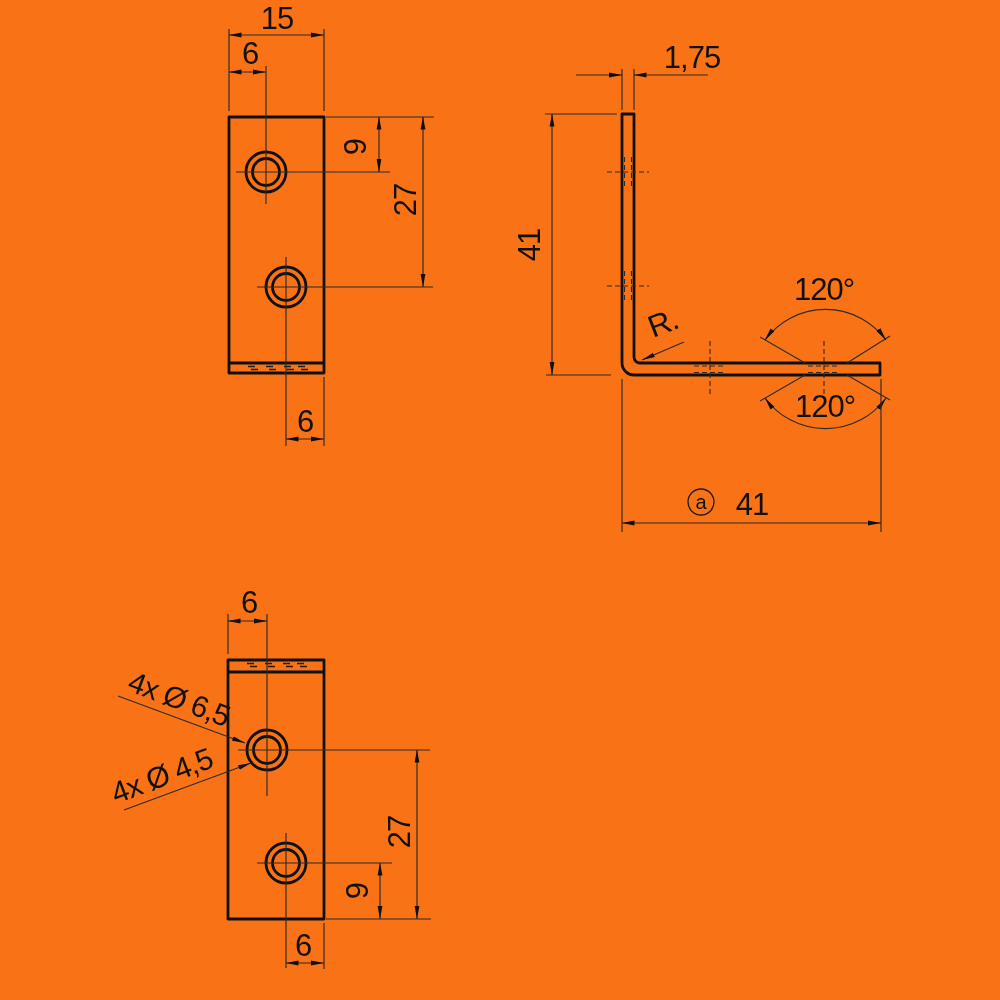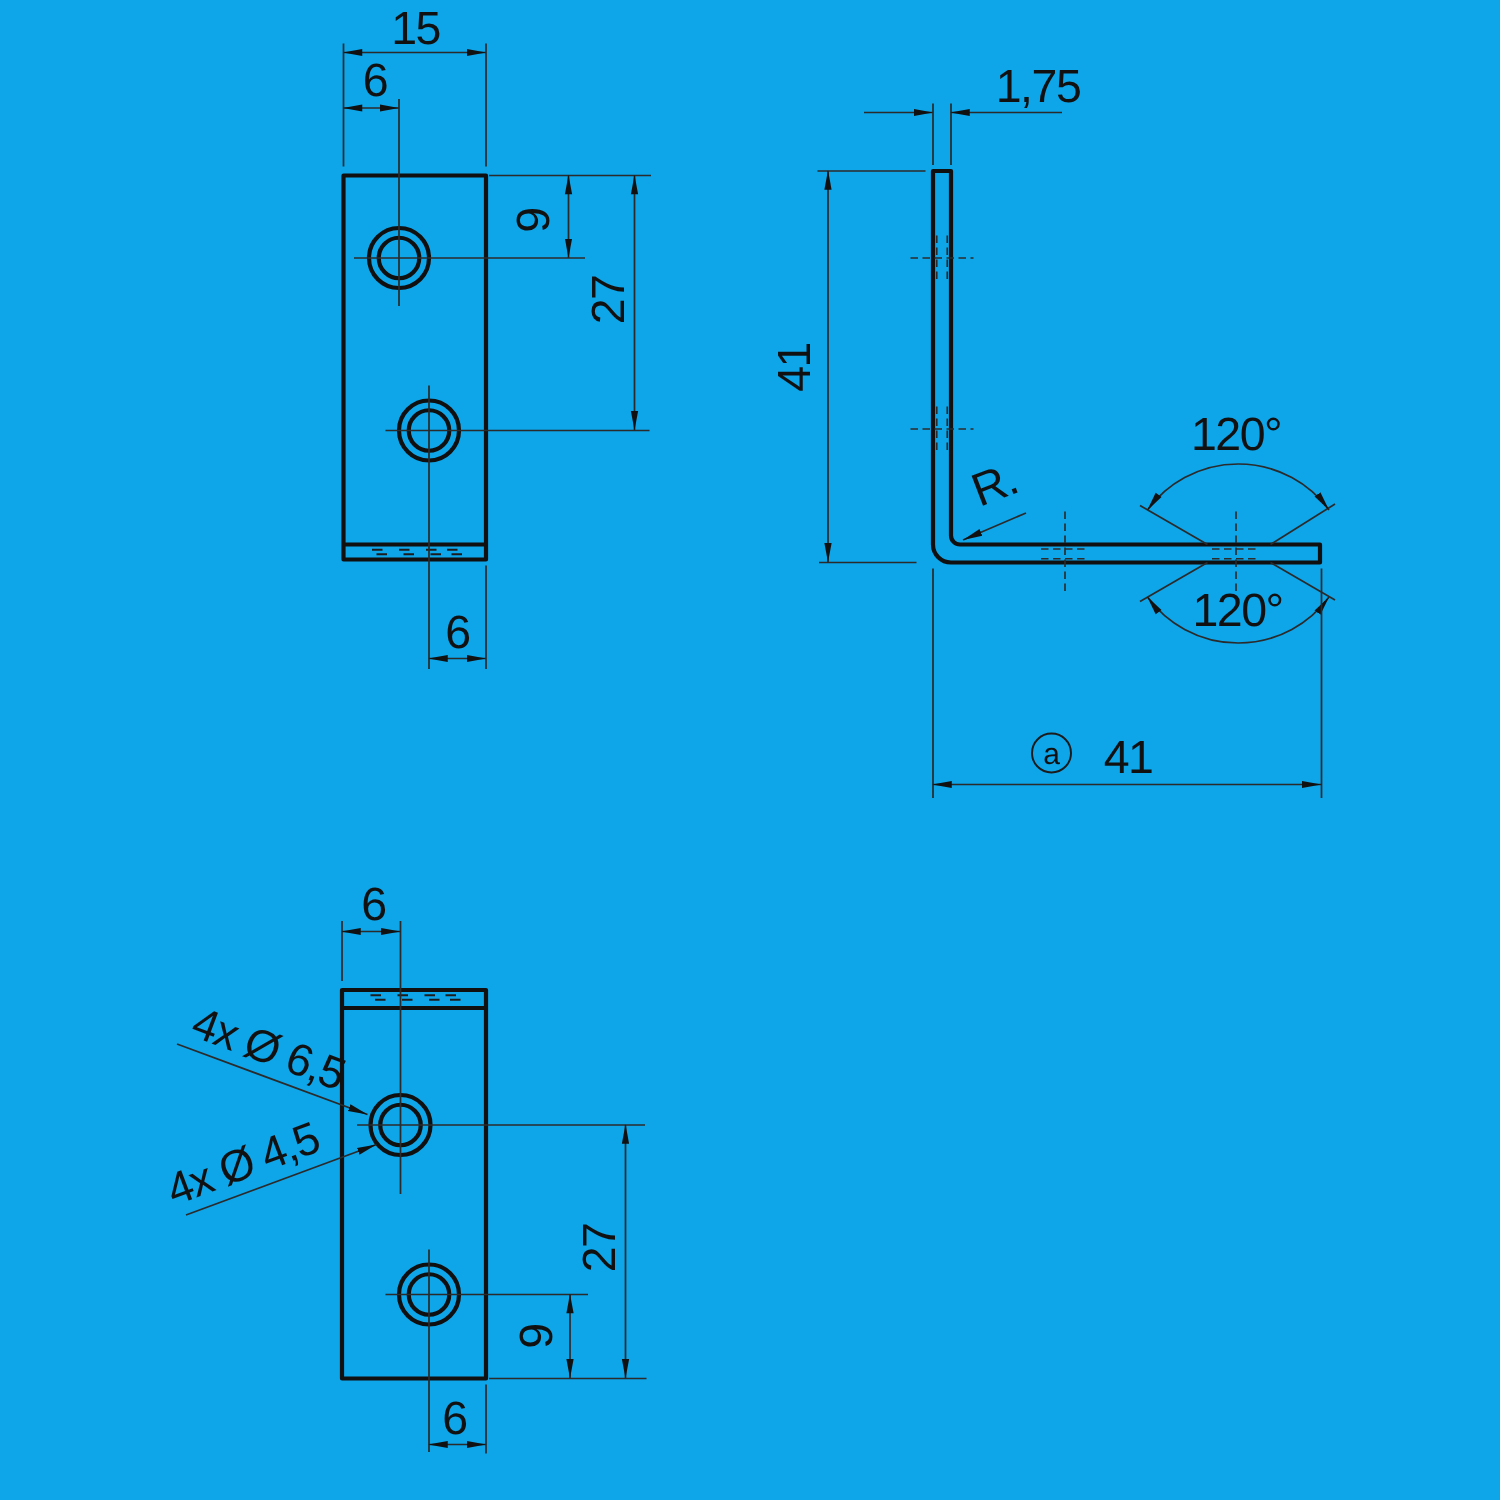--- a/index.html
+++ b/index.html
@@ -1,16 +1,16 @@
 <!DOCTYPE html>
 <html><head>
 <meta charset="utf-8">
 <style>
   html,body{margin:0;padding:0;background:#fff;}
-  .sheet{width:1000px;height:1000px;background:#0ea5e9;position:relative;overflow:hidden;}
+  .sheet{width:1000px;height:1000px;background:#f97316;position:relative;overflow:hidden;}
   svg{display:block;}
   .o{fill:none;stroke:#101010;stroke-width:2.8;stroke-linejoin:round;stroke-linecap:butt;}
   .c{fill:none;stroke:#101010;stroke-width:2.8;}
   .t{fill:none;stroke:#2b2b2b;stroke-width:1.15;}
   .d{fill:none;stroke:#2b2b2b;stroke-width:1.1;stroke-dasharray:5 3;}
   .m{fill:none;stroke:#1c1c1c;stroke-width:1.3;}
   .thin-circle{fill:none;stroke:#1c1c1c;stroke-width:1.3;}
   text{font-family:"Liberation Sans", sans-serif;font-size:31px;fill:#111;letter-spacing:-1px;}
   text.small{font-size:20px;letter-spacing:0;}
   text.leader{font-size:30px;}

